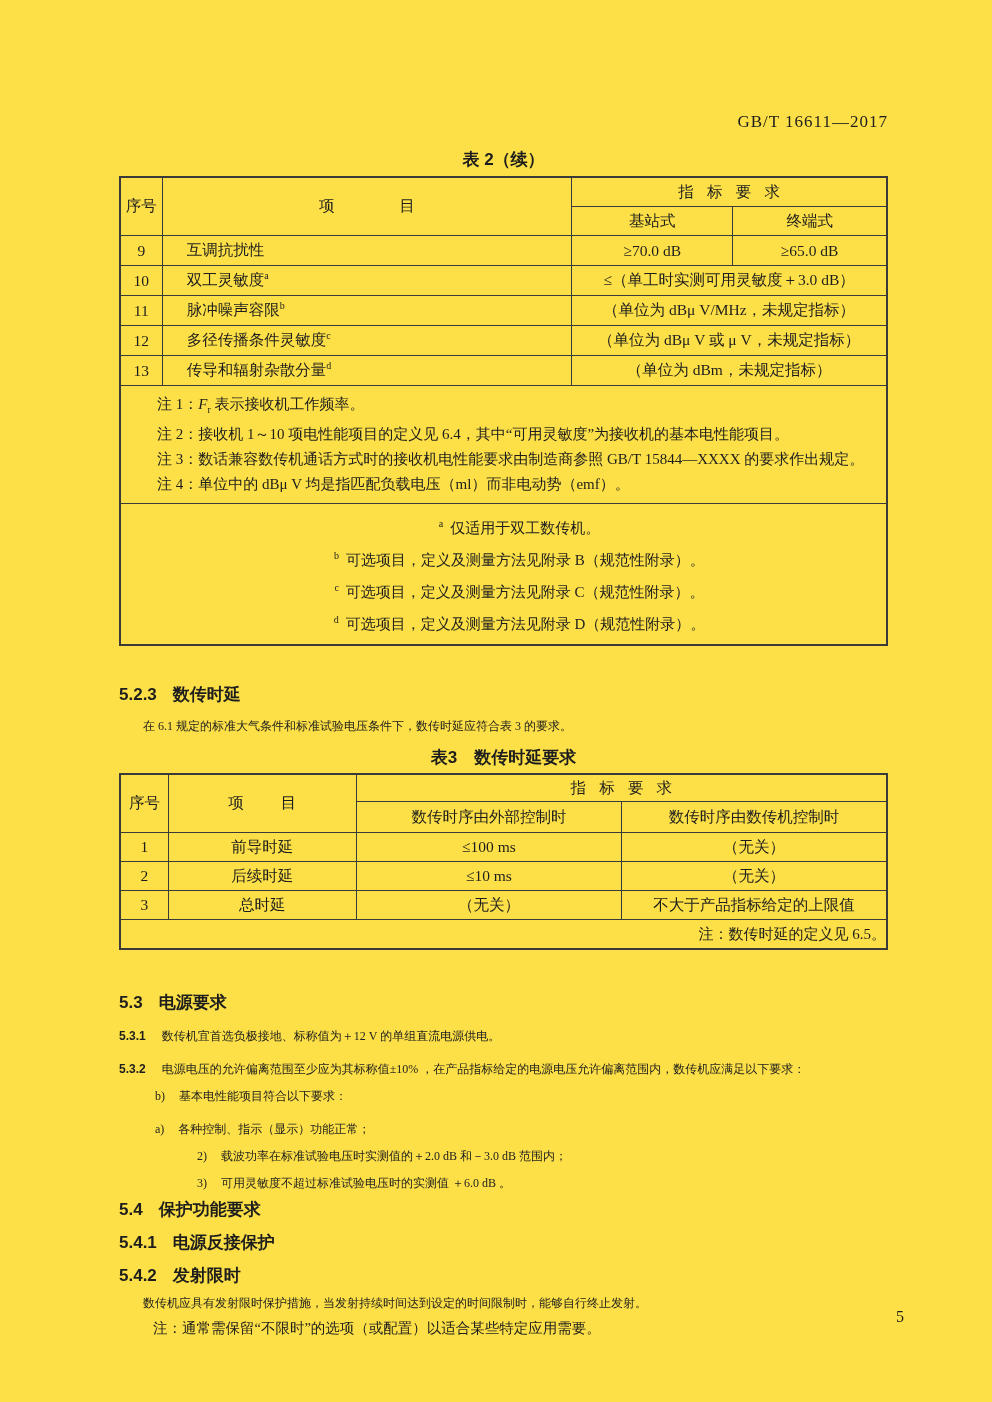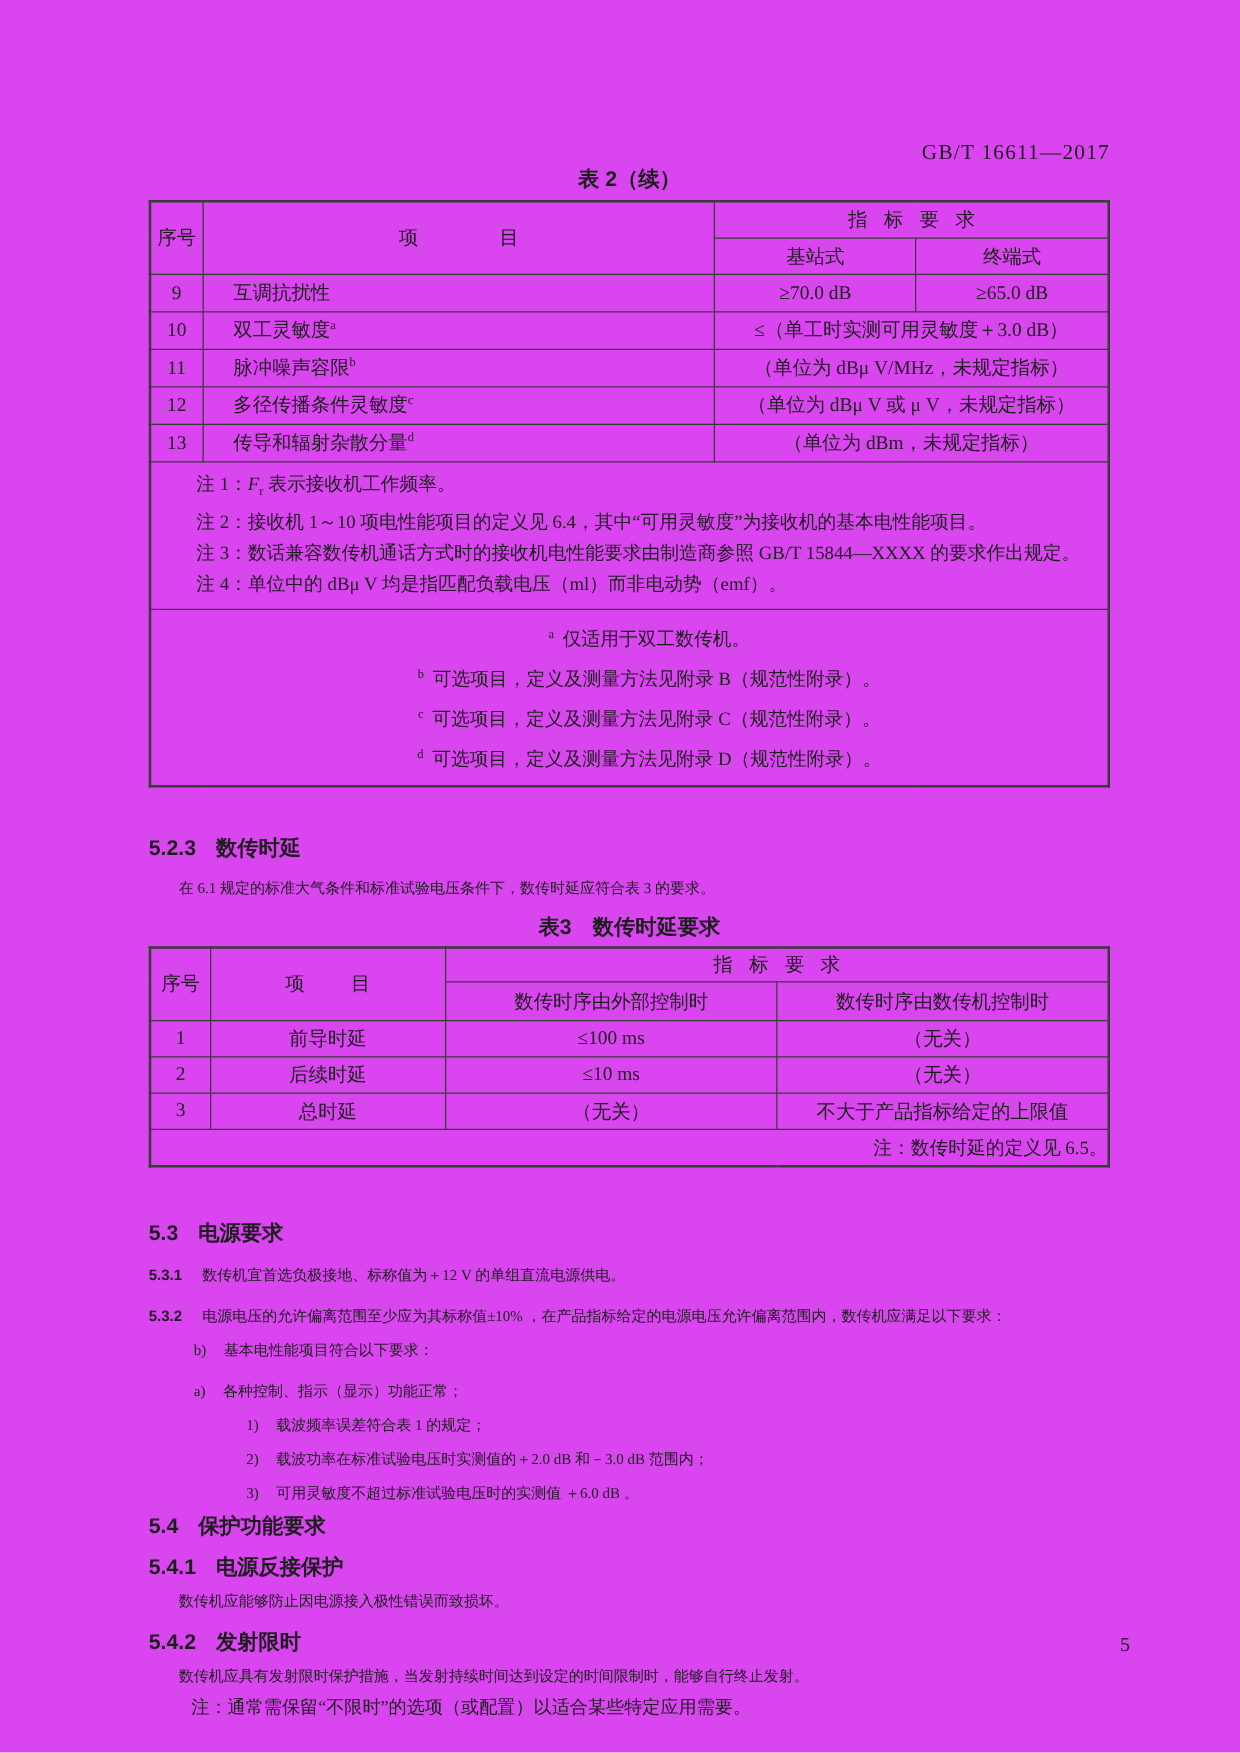--- a/index.html
+++ b/index.html
@@ -1,27 +1,27 @@
 <!DOCTYPE html>
 <html><head>
 <meta charset="utf-8">
 <style>
   html,body { margin:0; padding:0; background:#ffffff; }
   .page {
     position:relative; width:992px; height:1402px; margin:0 auto;
-    background:#d946ef; color:#1d1d1d; overflow:hidden;
+    background:#fde047; color:#1d1d1d; overflow:hidden;
     font-family:"Liberation Serif","DejaVu Serif",serif;
   }
   .content { margin:0 104px 0 119px; }
 
   .doc-header { padding-top:112px; text-align:right; font-size:17px; letter-spacing:1px; }
 
   .tbl-title { text-align:center; font-family:"Liberation Sans","DejaVu Sans",sans-serif;
                font-weight:bold; font-size:17px; }
-  .tbl-title2 { }
+  .tbl-title2 { margin-top:16px; }
   .tbl-title3 { margin-top:7px; }
 
   table { border-collapse:collapse; width:100%; table-layout:fixed;
           border:2px solid #3a3a3a; }
   th,td { border:1px solid #3a3a3a; font-weight:normal; font-size:15.5px;
           text-align:center; padding:0; color:#1d1d1d; }
   .t2 { margin-top:5px; }
   .t3 { margin-top:4px; }
   .t2 thead th { height:28px; }
   .t2 tbody td { height:29px; }
@@ -187,28 +187,26 @@
     </table>
 
     <h3 class="h-section mt-s53"><span class="num">5.3</span><span>电源要求</span></h3>
 
     <p class="mt-line"><span class="num-sans">5.3.1</span><span>数传机宜首选负极接地、标称值为＋12 V 的单组直流电源供电。</span></p>
 
     <p class="mt-line"><span class="num-sans">5.3.2</span><span>电源电压的允许偏离范围至少应为其标称值±10% ，在产品指标给定的电源电压允许偏离范围内，数传机应满足以下要求：</span></p>
 
     <p class="li1 mt-li"><span class="li-marker">b)</span><span>基本电性能项目符合以下要求：</span></p>
     <p class="li1 mt-line"><span class="li-marker">a)</span><span>各种控制、指示（显示）功能正常；</span></p>
-    <p class="li2 mt-li"><span class="li-marker">1)</span><span>载波频率误差符合表 1 的规定；</span></p>
     <p class="li2 mt-li"><span class="li-marker">2)</span><span>载波功率在标准试验电压时实测值的＋2.0 dB 和－3.0 dB 范围内；</span></p>
     <p class="li2 mt-li"><span class="li-marker">3)</span><span>可用灵敏度不超过标准试验电压时的实测值 ＋6.0 dB 。</span></p>
 
     <h3 class="h-section mt-li"><span class="num">5.4</span><span>保护功能要求</span></h3>
 
     <h3 class="h-section mt-line"><span class="num">5.4.1</span><span>电源反接保护</span></h3>
-    <p class="indent mt-li">数传机应能够防止因电源接入极性错误而致损坏。</p>
 
     <h3 class="h-section mt-line"><span class="num">5.4.2</span><span>发射限时</span></h3>
     <p class="indent mt-li">数传机应具有发射限时保护措施，当发射持续时间达到设定的时间限制时，能够自行终止发射。</p>
     <p class="small-note">注：通常需保留“不限时”的选项（或配置）以适合某些特定应用需要。</p>
 
   </div>
 
   <div class="page-num">5</div>
 </div>
 

